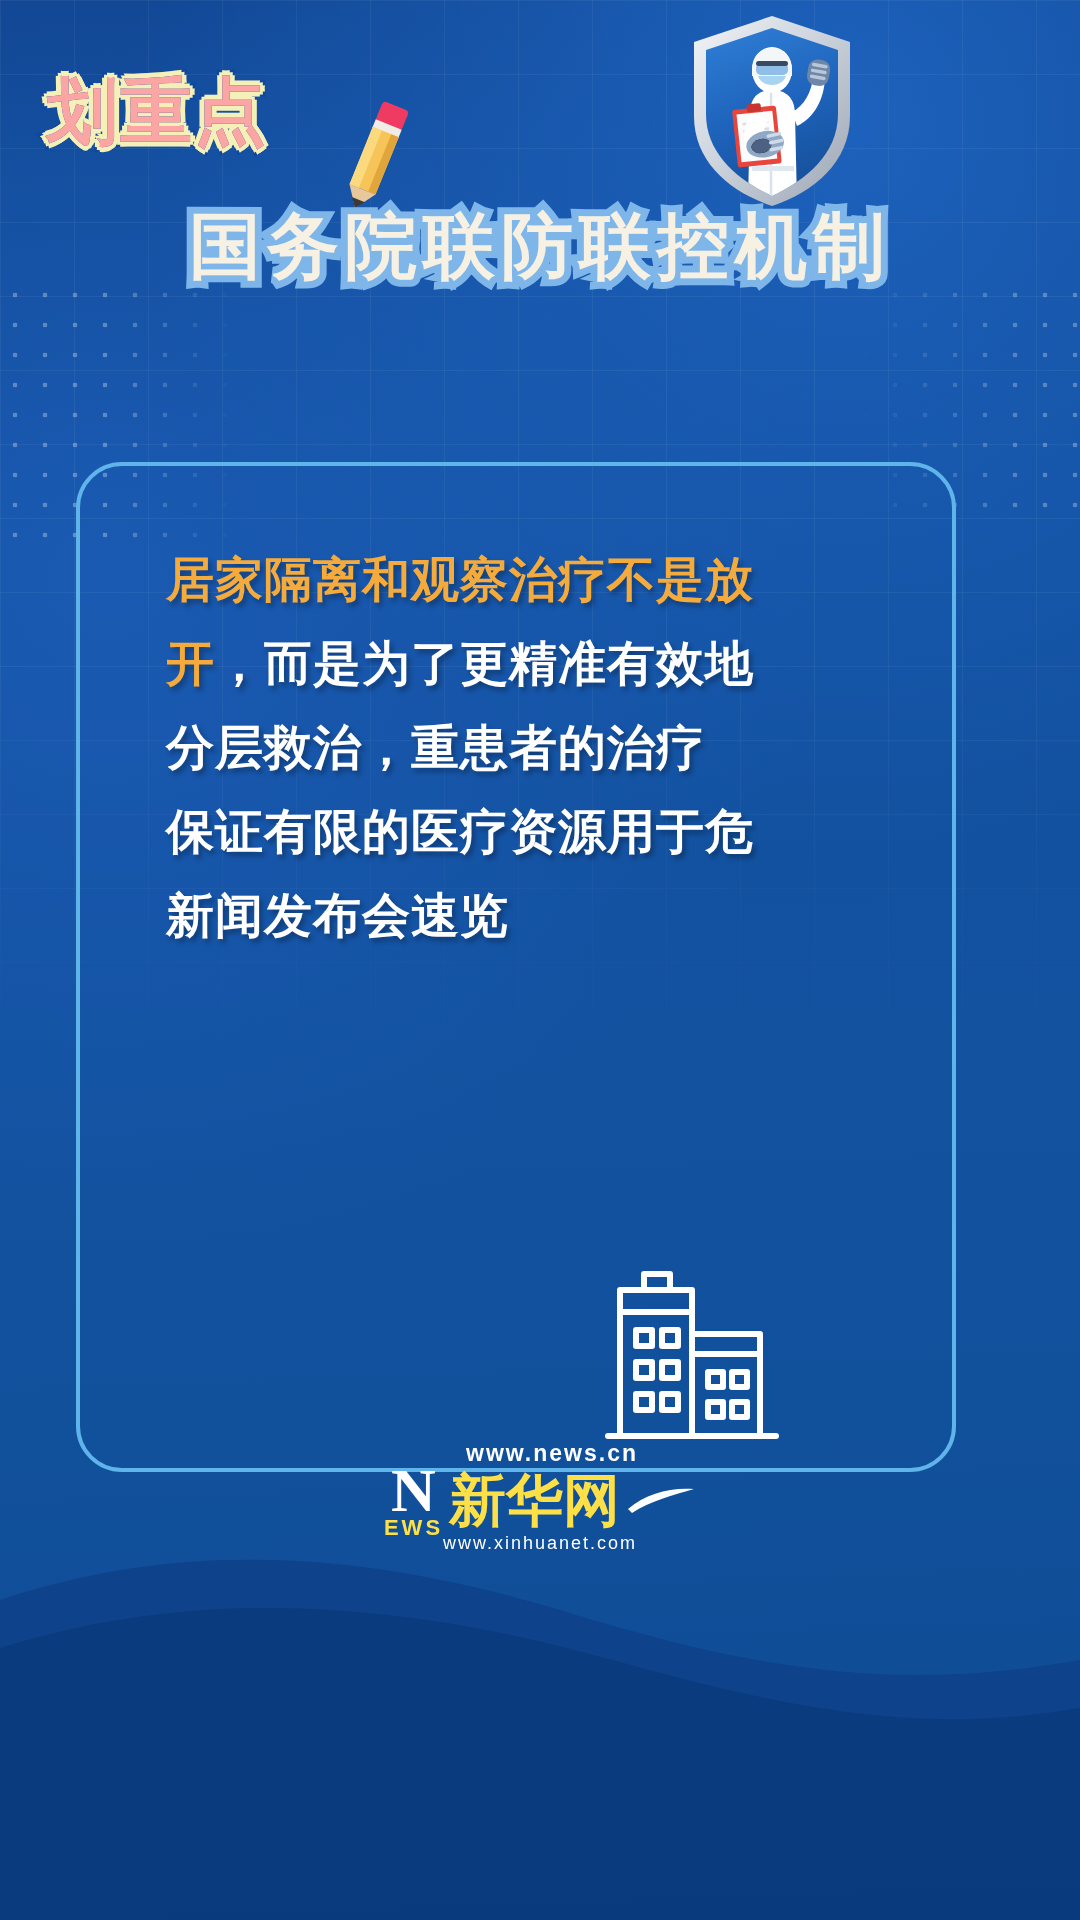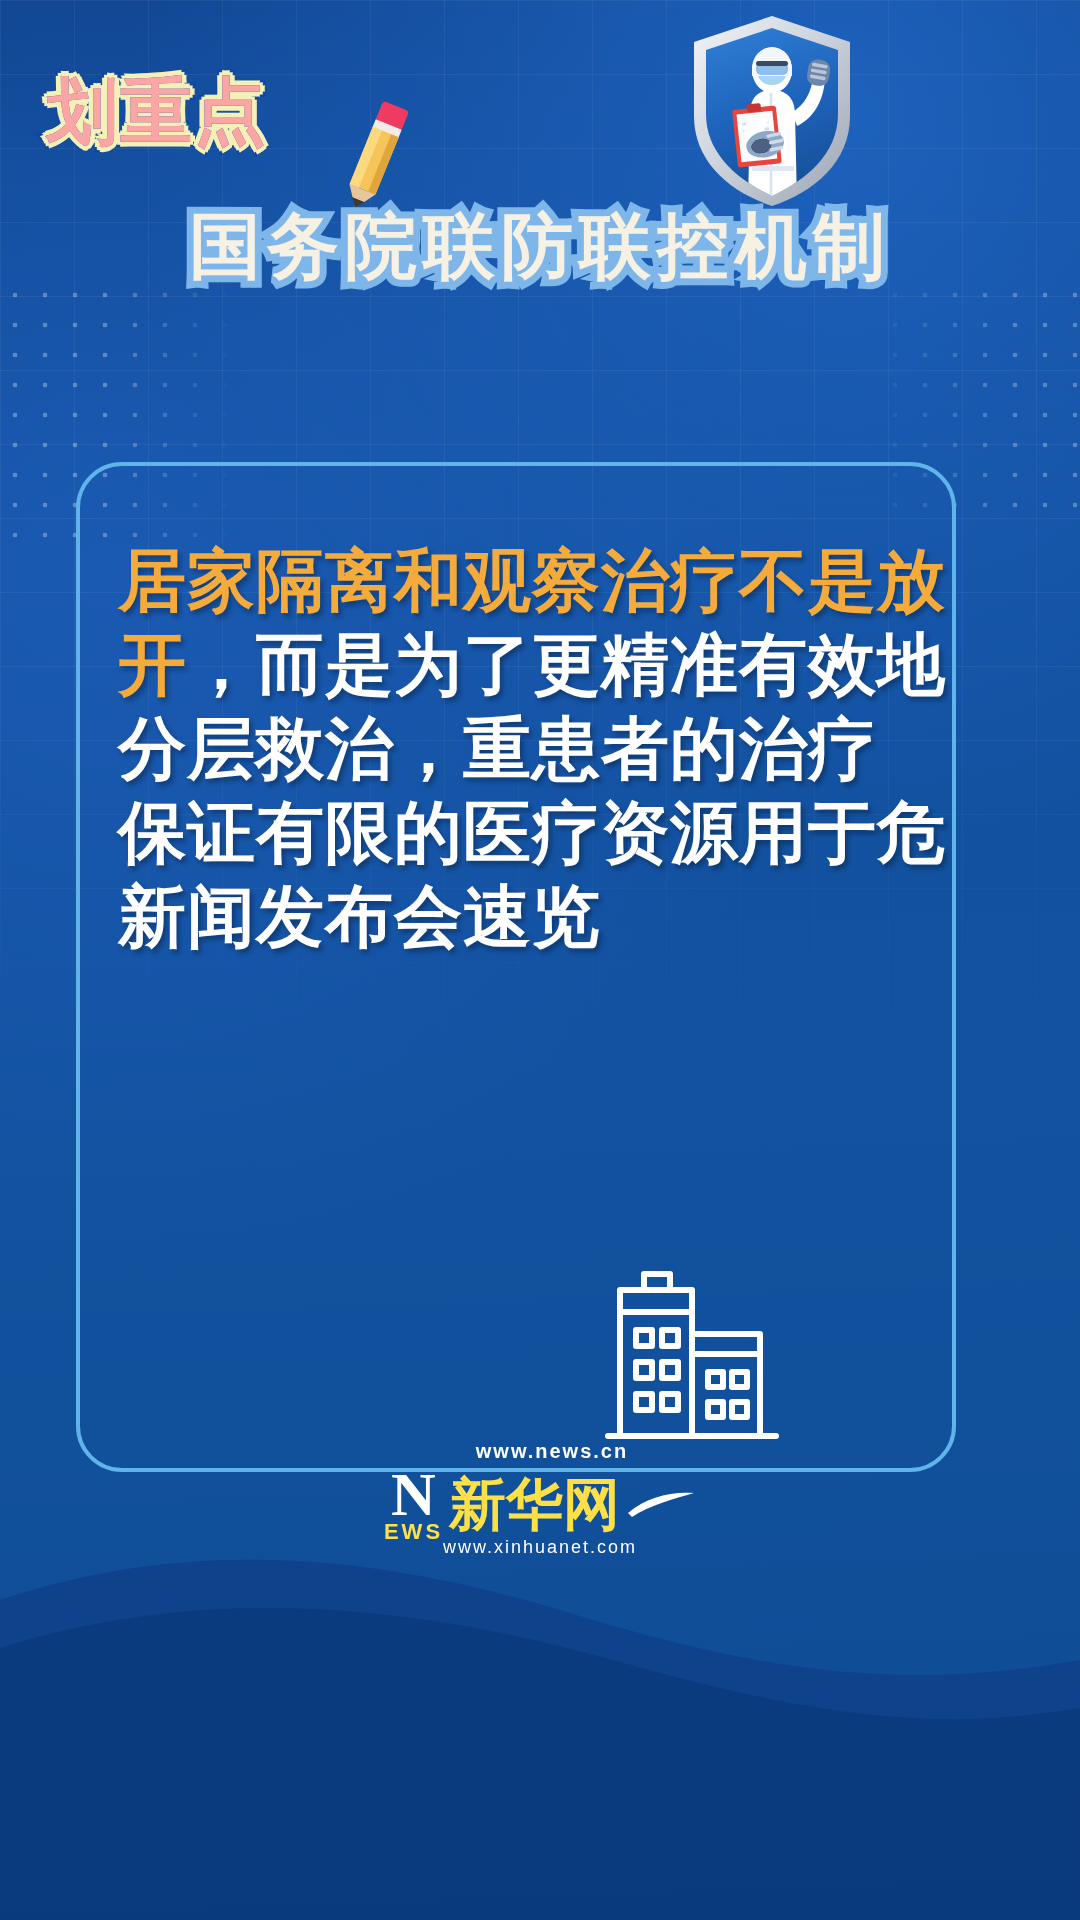--- a/index.html
+++ b/index.html
@@ -72,32 +72,33 @@
 
   
   #content-box{
     position:absolute;left:76px;top:462px;width:880px;height:1010px;
     border:4px solid #5fb4ea;border-radius:46px;box-sizing:border-box;
   }
   #body-text{
     position:absolute;left:118px;top:538px;width:800px;
   }
   .body-line{
-    font-size:68px;font-weight:bold;line-height:84px;letter-spacing:1px;
+    font-size:48px;font-weight:bold;line-height:84px;letter-spacing:1px;
     color:#ffffff;white-space:nowrap;
     text-shadow:3px 4px 5px rgba(0,0,0,.30);
+    margin-left:48px;
   }
   .hl{color:#f5ab3c;}
 
   
   #building{position:absolute;left:600px;top:1250px;width:190px;height:190px;}
 
   
   #footer{position:absolute;left:0;top:1440px;width:1080px;text-align:center;}
-  #url-top{font-size:20px;letter-spacing:2px;color:#ffffff;font-weight:bold;margin-bottom:8px;padding-left:24px;}
+  #url-top{font-size:23px;letter-spacing:2px;color:#ffffff;font-weight:bold;margin-bottom:0;padding-left:24px;}
   #logo-row{display:flex;align-items:center;justify-content:center;gap:6px;height:66px;}
   #logo-n{font-size:62px;font-weight:bold;color:#ffffff;line-height:1;font-family:"Liberation Serif",serif;}
   #logo-cn{font-size:57px;font-weight:bold;color:#fde047;line-height:1;}
   #logo-news{font-size:22px;font-weight:bold;color:#fde047;letter-spacing:3px;margin-top:-6px;}
   #url-bottom{font-size:18px;letter-spacing:2px;color:#ffffff;margin-top:0;}
   #logo-stack{display:flex;flex-direction:column;align-items:center;}
 </style>
 </head>
 <body>
 

